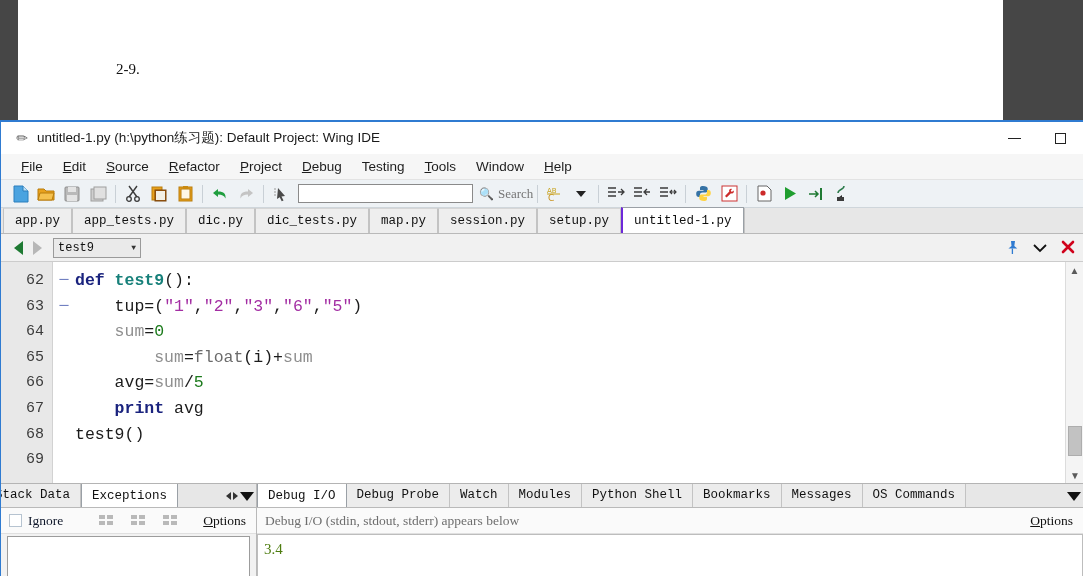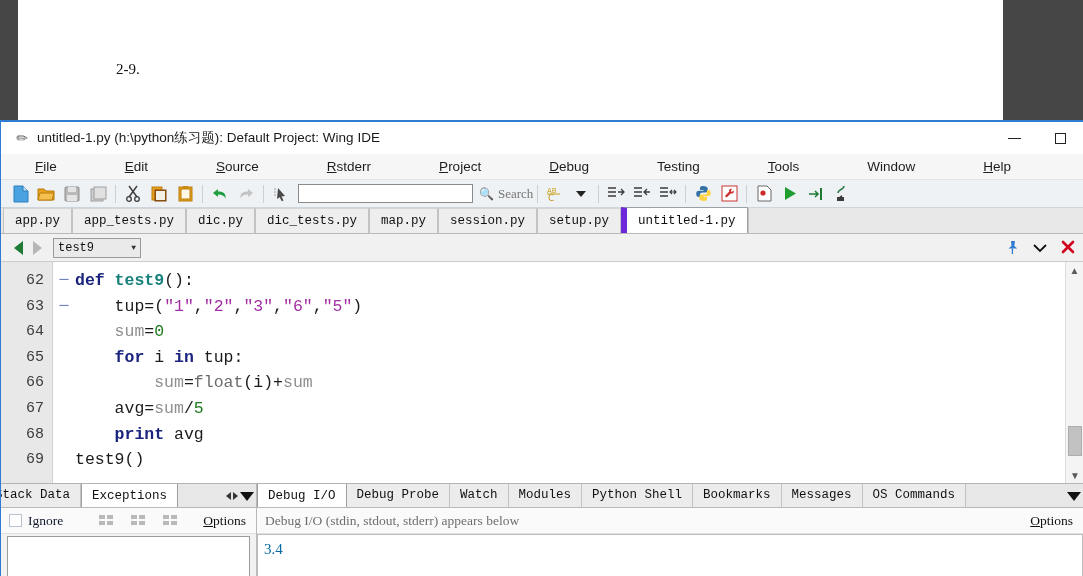--- a/index.html
+++ b/index.html
@@ -68,23 +68,22 @@
     display: flex; align-items: center; justify-content: center;
     color: #222; font-size: 13px;
   }
   .win-btn .bar { display:block; width: 13px; height: 1px; background:#222; }
   .win-btn .sq  { display:block; width: 11px; height: 11px; border:1px solid #222; }
 
   
   .menubar {
     height: 26px; background: #f6f6f6;
     display: flex; align-items: center;
-    padding-left: 24px;
+    padding-left: 10px;
     border-bottom: 1px solid #e3e3e3;
-    gap: 48px;
   }
   .menu-item {
     font-size: 13.5px; color: #1d1d1d;
     padding: 2px 10px; white-space: nowrap;
     font-family: "Liberation Sans", sans-serif;
   }
   .menu-item u { text-decoration: underline; }
 
   
   .toolbar {
@@ -135,21 +134,21 @@
     padding: 0 11px;
     background: #eeeeee;
     border-left: 1px solid #c3c3c3;
     border-right: 1px solid #c3c3c3;
     border-top: 1px solid #d6d6d6;
     white-space: nowrap;
   }
   .ftab.active {
     background: #ffffff; height: 26px; line-height: 26px;
     border-top: 1px solid #9aa0a6;
-    border-left: 6px solid #6d28d9;
+    border-left: 2px solid #6d28d9;
     border-right: 1px solid #9aa0a6;
     font-weight: normal;
   }
   .tabstrip-filler { flex: 1; background: #e7e7e7; height: 25px; border-left: 1px solid #c3c3c3;}
 
   
   .navbar {
     height: 28px; background: #f1f1f1;
     display: flex; align-items: center;
     border-bottom: 1px solid #cccccc;
@@ -304,21 +303,21 @@
   .io-hint {
     font-family: "Liberation Serif", serif; font-size: 13.5px; color: #6e6e6e;
     white-space: nowrap;
   }
   .io-body {
     flex: 1; background: #ffffff; border: 1px solid #bdbdbd;
     margin: 0 0 0 0; padding: 4px 0 0 6px;
     overflow: hidden;
   }
   .io-line {
-    font-family: "Liberation Serif", serif; font-size: 15px; color: #0369a1;
+    font-family: "Liberation Serif", serif; font-size: 15px; color: #4d7c0f;
     line-height: 20px;
   }
   .left-body {
     flex: 1; margin: 2px 6px 0 6px;
     background: #ffffff; border: 1px solid #9c9c9c;
   }
   .pin {
     color: #1f6fc4; font-size: 14px; line-height: 1;
   }
   .chev {
@@ -353,21 +352,21 @@
         <div class="win-btn">
             <span class="sq"></span>
           </div>
       </div>
     </div>
 
     <div class="menubar">
       <div class="menu-item"><u>F</u><span>ile</span></div>
       <div class="menu-item"><u>E</u><span>dit</span></div>
       <div class="menu-item"><u>S</u><span>ource</span></div>
-      <div class="menu-item"><u>R</u><span>stderr</span></div>
+      <div class="menu-item"><u>R</u><span>efactor</span></div>
       <div class="menu-item"><u>P</u><span>roject</span></div>
       <div class="menu-item"><u>D</u><span>ebug</span></div>
       <div class="menu-item"><span>Testin</span><u>g</u></div>
       <div class="menu-item"><u>T</u><span>ools</span></div>
       <div class="menu-item">Window</div>
       <div class="menu-item"><u>H</u><span>elp</span></div>
     </div>
 
     <div class="toolbar">
       <div class="tb-btn">
@@ -567,21 +566,20 @@
         <div>─</div>
         <div></div>
         <div></div>
         <div></div>
         <div></div>
       </div>
       <div class="codearea" id="codearea">
           <div class="cl"><span class="kw">def </span><span class="fn">test9</span><span class="plain">():</span></div>
           <div class="cl"><span class="plain">    tup=(</span><span class="str">"1"</span><span class="plain">,</span><span class="str">"2"</span><span class="plain">,</span><span class="str">"3"</span><span class="plain">,</span><span class="str">"6"</span><span class="plain">,</span><span class="str">"5"</span><span class="plain">)</span></div>
           <div class="cl"><span class="plain">    </span><span class="ident">sum</span><span class="plain">=</span><span class="num">0</span></div>
-          <div class="cl"><span class="plain">    </span><span class="kw">for </span><span class="plain">i </span><span class="kw">in </span><span class="plain">tup:</span></div>
           <div class="cl"><span class="plain">        </span><span class="ident">sum</span><span class="plain">=</span><span class="bi">float</span><span class="plain">(i)</span><span class="plain">+</span><span class="ident">sum</span></div>
           <div class="cl"><span class="plain">    avg=</span><span class="ident">sum</span><span class="plain">/</span><span class="num">5</span></div>
           <div class="cl"><span class="plain">    </span><span class="kw">print</span><span class="plain"> avg</span></div>
           <div class="cl"><span class="plain">test9()</span></div>
         </div>
       <div class="vscroll">
         <div class="vs-arrow">▲</div>
         <div class="vs-thumb"></div>
         <div class="vs-arrow" style="position:absolute;bottom:0;left:0;width:18px;">▼</div>
       </div>

